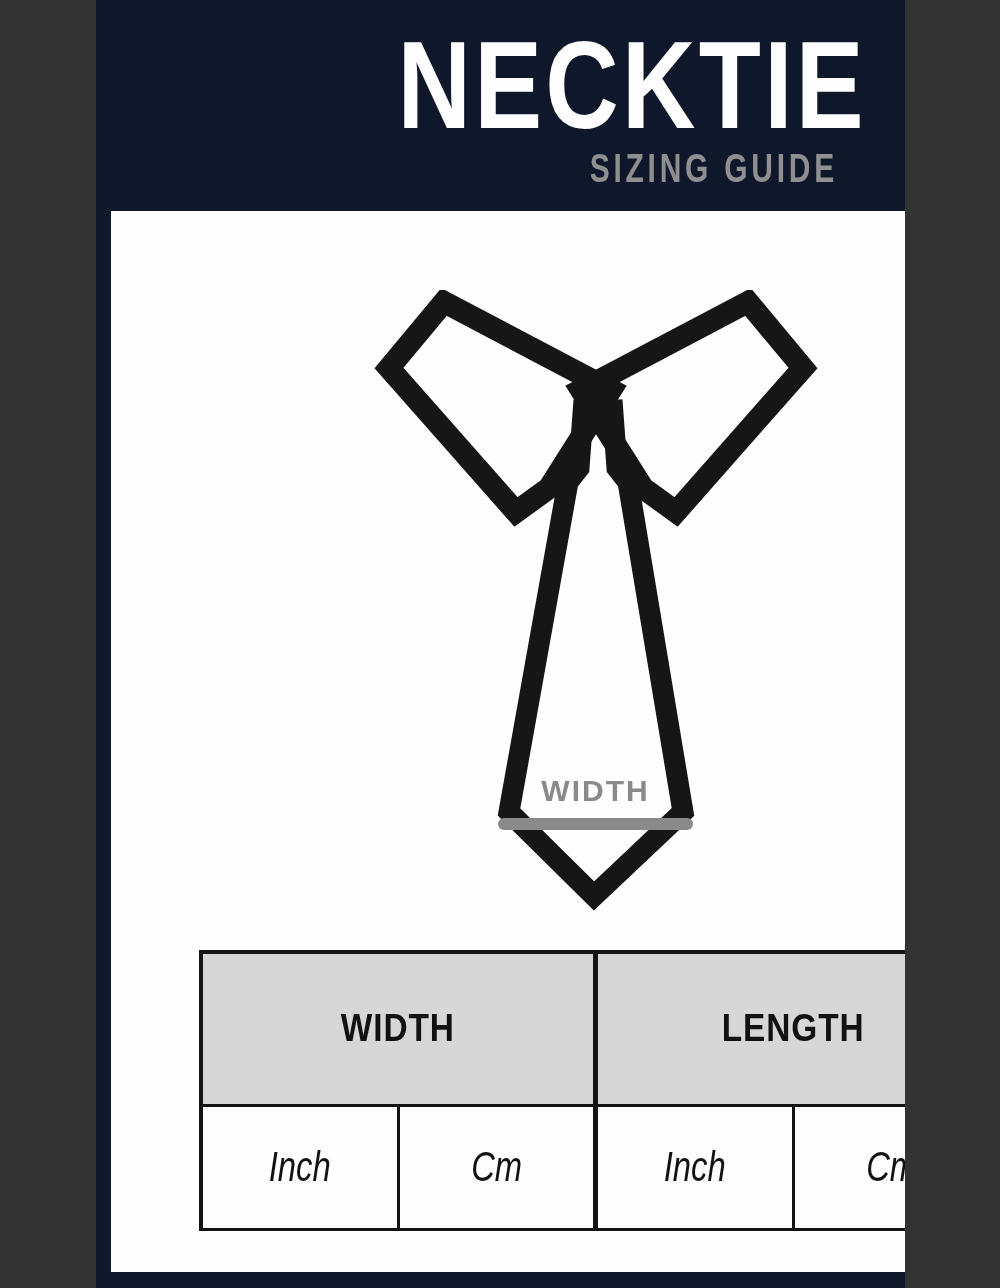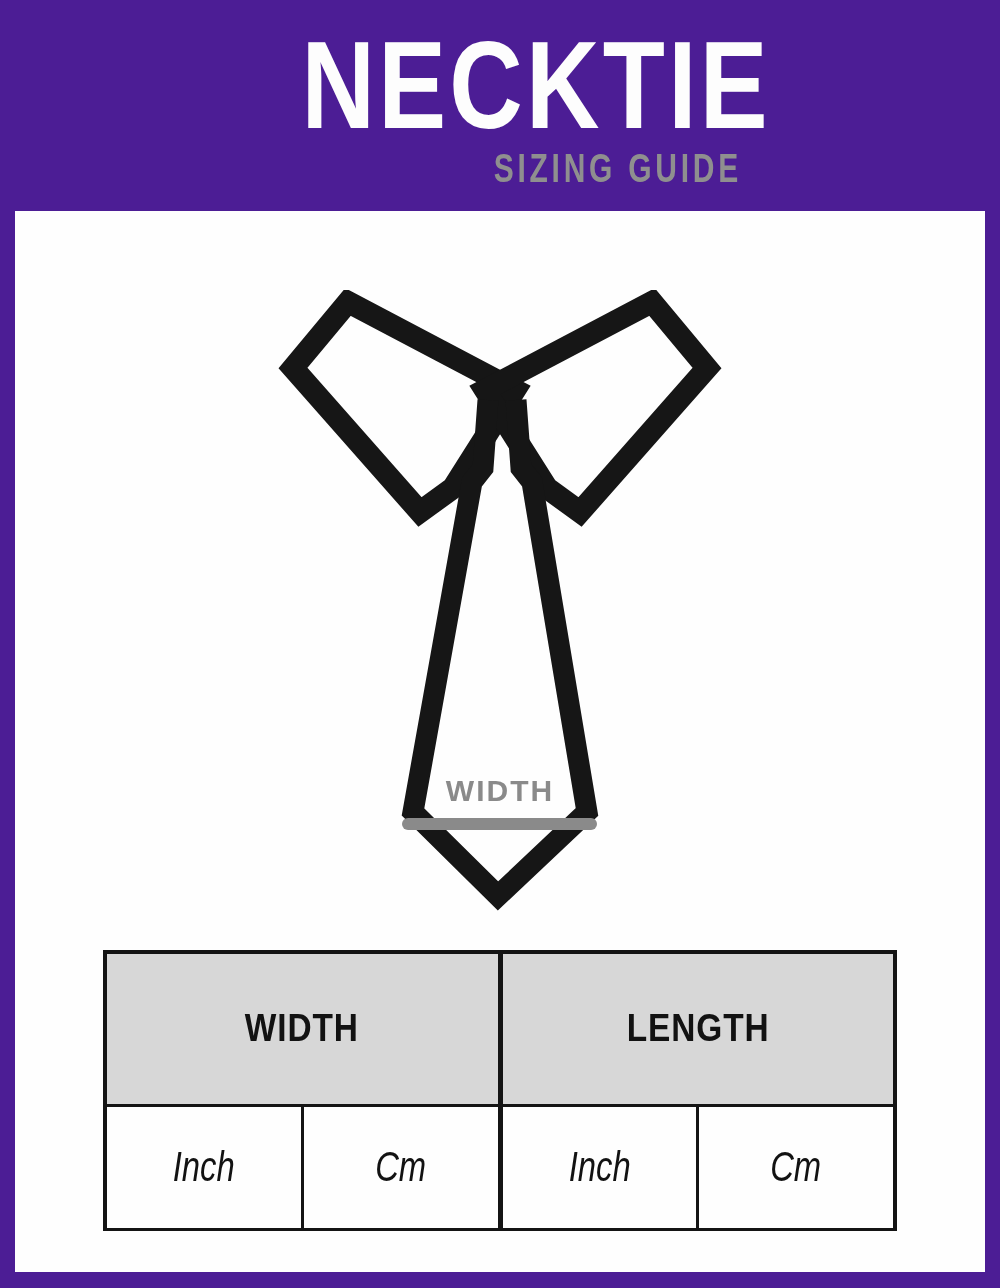--- a/index.html
+++ b/index.html
@@ -1,21 +1,21 @@
 <!DOCTYPE html>
 <html><head>
 <meta charset="utf-8">
 <style>
   * { margin:0; padding:0; box-sizing:border-box; }
   html,body { background:#333; }
   body { font-family:"Liberation Sans","DejaVu Sans",sans-serif; }
 
   .page {
-    position:relative; width:1000px; height:1288px;
-    background:#4c1d95; overflow:hidden; margin:0 auto;padding-left:34px;
+    position:relative; width:809px; height:1288px;
+    background:#0f172a; overflow:hidden; margin:0 auto;padding-left:34px;
   }
 
   
   .header { position:absolute; top:0; left:0; width:1000px; height:211px; }
   .header-inner { position:absolute; top:23px; left:50%; transform:translateX(-50%); width:484px; }
   .main-title {
     font-size:124px; line-height:1; font-weight:bold; color:#fdfdfd;
     text-align:center; letter-spacing:4px; white-space:nowrap;
     transform:scaleX(0.82); transform-origin:center;
   }

